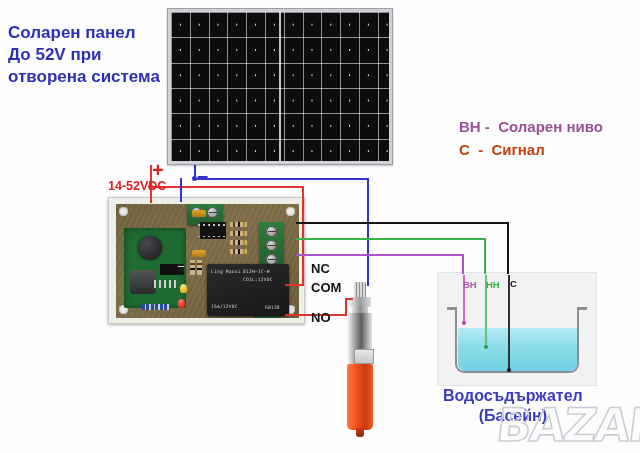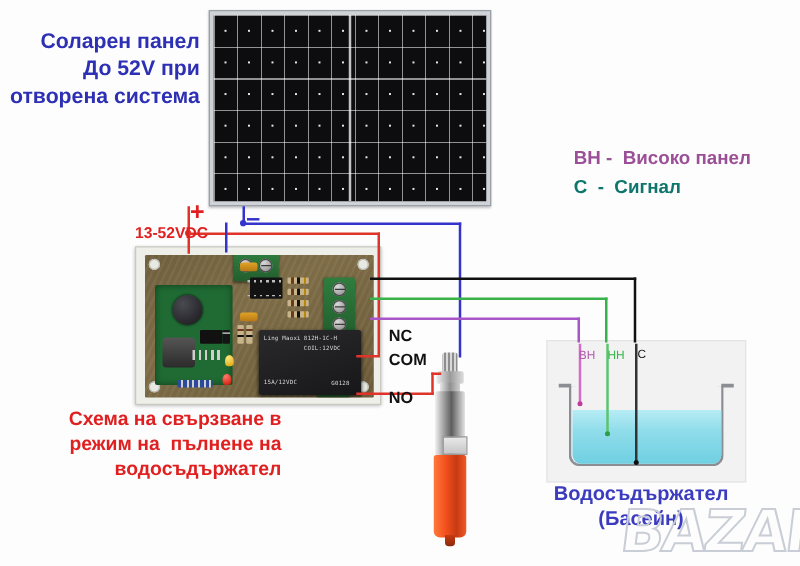--- a/index.html
+++ b/index.html
@@ -10,44 +10,44 @@
 
   
   .wm-vasilev{position:absolute;left:6px;top:8px;font-size:27px;font-weight:700;
      color:#e3e4ef;letter-spacing:.5px;z-index:1;user-select:none;}
   .wm-bazar{position:absolute;left:497px;top:398px;font-size:46px;font-weight:800;
      color:rgba(255,255,255,0);letter-spacing:-2px;z-index:9;
      -webkit-text-stroke:1.6px #c9cdd6;transform:skewX(-7deg);user-select:none;
      font-family:"DejaVu Sans",sans-serif;}
 
   
-  .t{position:absolute;z-index:6;white-space:pre;line-height:1.28;text-align:right;}
+  .t{position:absolute;z-index:6;white-space:pre;line-height:1.28;}
   .t-solar{left:8px;top:22px;color:#2d2fb4;font-size:17px;font-weight:700;}
   .t-scheme{left:55px;top:326px;color:#e02020;font-size:15.5px;font-weight:700;}
   .t-pump{left:238px;top:393px;color:#2d2fb4;font-size:17px;font-weight:700;}
   .t-tank{left:443px;top:386px;color:#3b3bbf;font-size:16px;font-weight:600;text-align:center;}
   .t-vdc{left:108px;top:178px;color:#e02020;font-size:12.5px;font-weight:700;}
   .plus{position:absolute;left:152px;top:159px;color:#e02020;font-size:20px;font-weight:700;z-index:6;}
   .minus{position:absolute;left:197px;top:164px;color:#3333cc;font-size:20px;font-weight:700;z-index:6;}
 
   
   .legend{position:absolute;left:459px;top:116px;z-index:6;font-size:15px;font-weight:700;line-height:1.5;}
   .legend div{white-space:pre;}
   .lg-bh{color:#9b4f96;}
   .lg-hh{color:#35b54a;}
-  .lg-c{color:#0f766e;}
+  .lg-c{color:#c2410c;}
 
   
   .tl{position:absolute;z-index:6;font-size:13px;font-weight:700;color:#111;}
   .tl-nc{left:311px;top:261px;}
   .tl-com{left:311px;top:280px;}
   .tl-no{left:311px;top:310px;}
 
   
-  .pl{position:absolute;z-index:7;font-size:9.5px;font-weight:400;}
+  .pl{position:absolute;z-index:7;font-size:9.5px;font-weight:700;}
   .pl-bh{left:463px;top:279px;color:#b45ab0;}
   .pl-hh{left:486px;top:279px;color:#35b54a;}
   .pl-c{left:510px;top:278px;color:#111;}
 
   
   .panel{position:absolute;left:167px;top:8px;width:226px;height:157px;
      background:#cfd2d6;border:1px solid #9aa0a6;box-sizing:border-box;padding:3px;z-index:3;
      box-shadow:0 1px 2px rgba(0,0,0,.25);}
   .panel-inner{width:100%;height:100%;background:#0d0d0f;position:relative;overflow:hidden;
      background-image:
@@ -267,31 +267,28 @@
     </div>
   </div>
 
   <div class="pl pl-bh">ВН</div>
   <div class="pl pl-hh">НН</div>
   <div class="pl pl-c">С</div>
 
   <div class="t t-solar">Соларен панел
 До 52V при
 отворена система</div>
-  <div class="t t-scheme">Схема на свързване в
-режим на  пълнене на
-водосъдържател</div>
   <div class="t t-tank">Водосъдържател
 (Басейн)</div>
-  <div class="t t-vdc">13-52VDC</div>
+  <div class="t t-vdc">14-52VDC</div>
   <div class="plus">+</div>
   <div class="minus">–</div>
 
   <div class="legend">
-    <div class="lg-bh">ВН -  Високо панел</div>
+    <div class="lg-bh">ВН -  Соларен ниво</div>
     <div class="lg-c">С  -  Сигнал</div>
   </div>
 
   <div class="tl tl-nc">NC</div>
   <div class="tl tl-com">COM</div>
   <div class="tl tl-no">NO</div>
 
   <div class="wm-bazar">BAZAR</div>
 </div>
 

